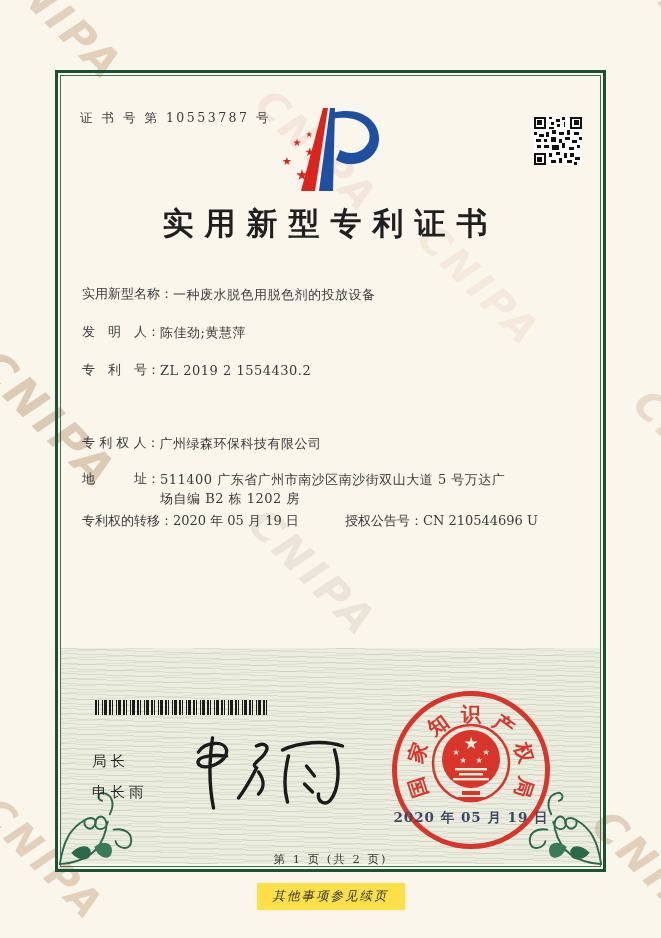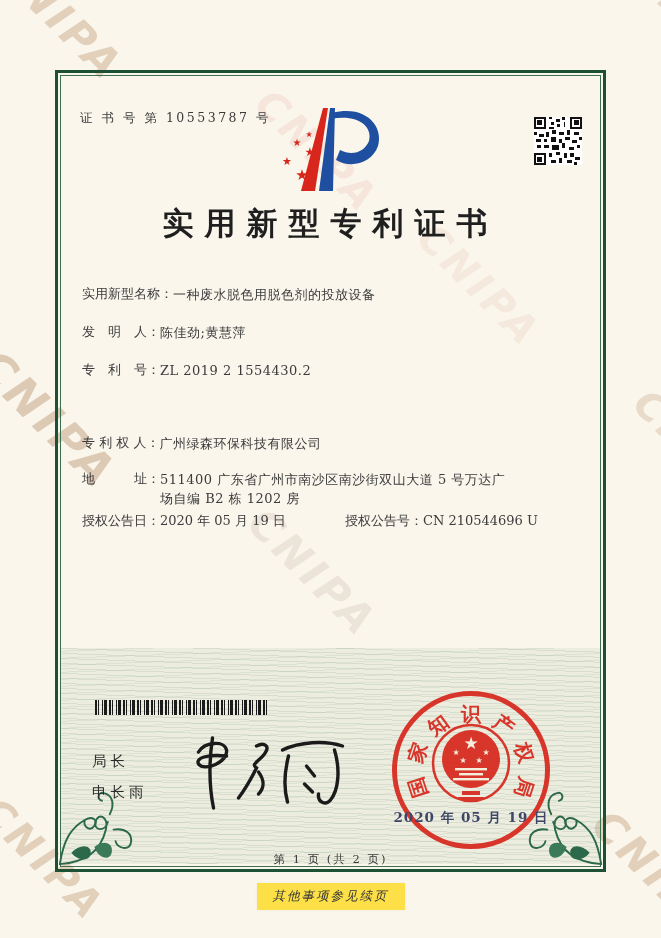--- a/index.html
+++ b/index.html
@@ -238,21 +238,21 @@
   </div>
   <div class="field-row" style="top:434px;">
     <span class="field-label">专 利 权 人：</span>
     <span class="field-value">广州绿森环保科技有限公司</span>
   </div>
   <div class="field-row" style="top:470px;width:450px;">
     <span class="field-label">地　　　址：</span>
     <span class="field-value" style="width:352px;">511400 广东省广州市南沙区南沙街双山大道 5 号万达广场自编 B2 栋 1202 房</span>
   </div>
   <div class="grant-row">
-    <span>授权公告日：</span><span>2020 年 05 月 19 日</span>
+    <span>专利权的转移：</span><span>2020 年 05 月 19 日</span>
     <span class="grant-no"><span>授权公告号：</span><span>CN 210544696 U</span></span>
   </div>
 
 
   <div class="barcode"></div>
 
   <div class="sig-titles">
     <div>局长</div>
     <div>申长雨</div>
   </div>

